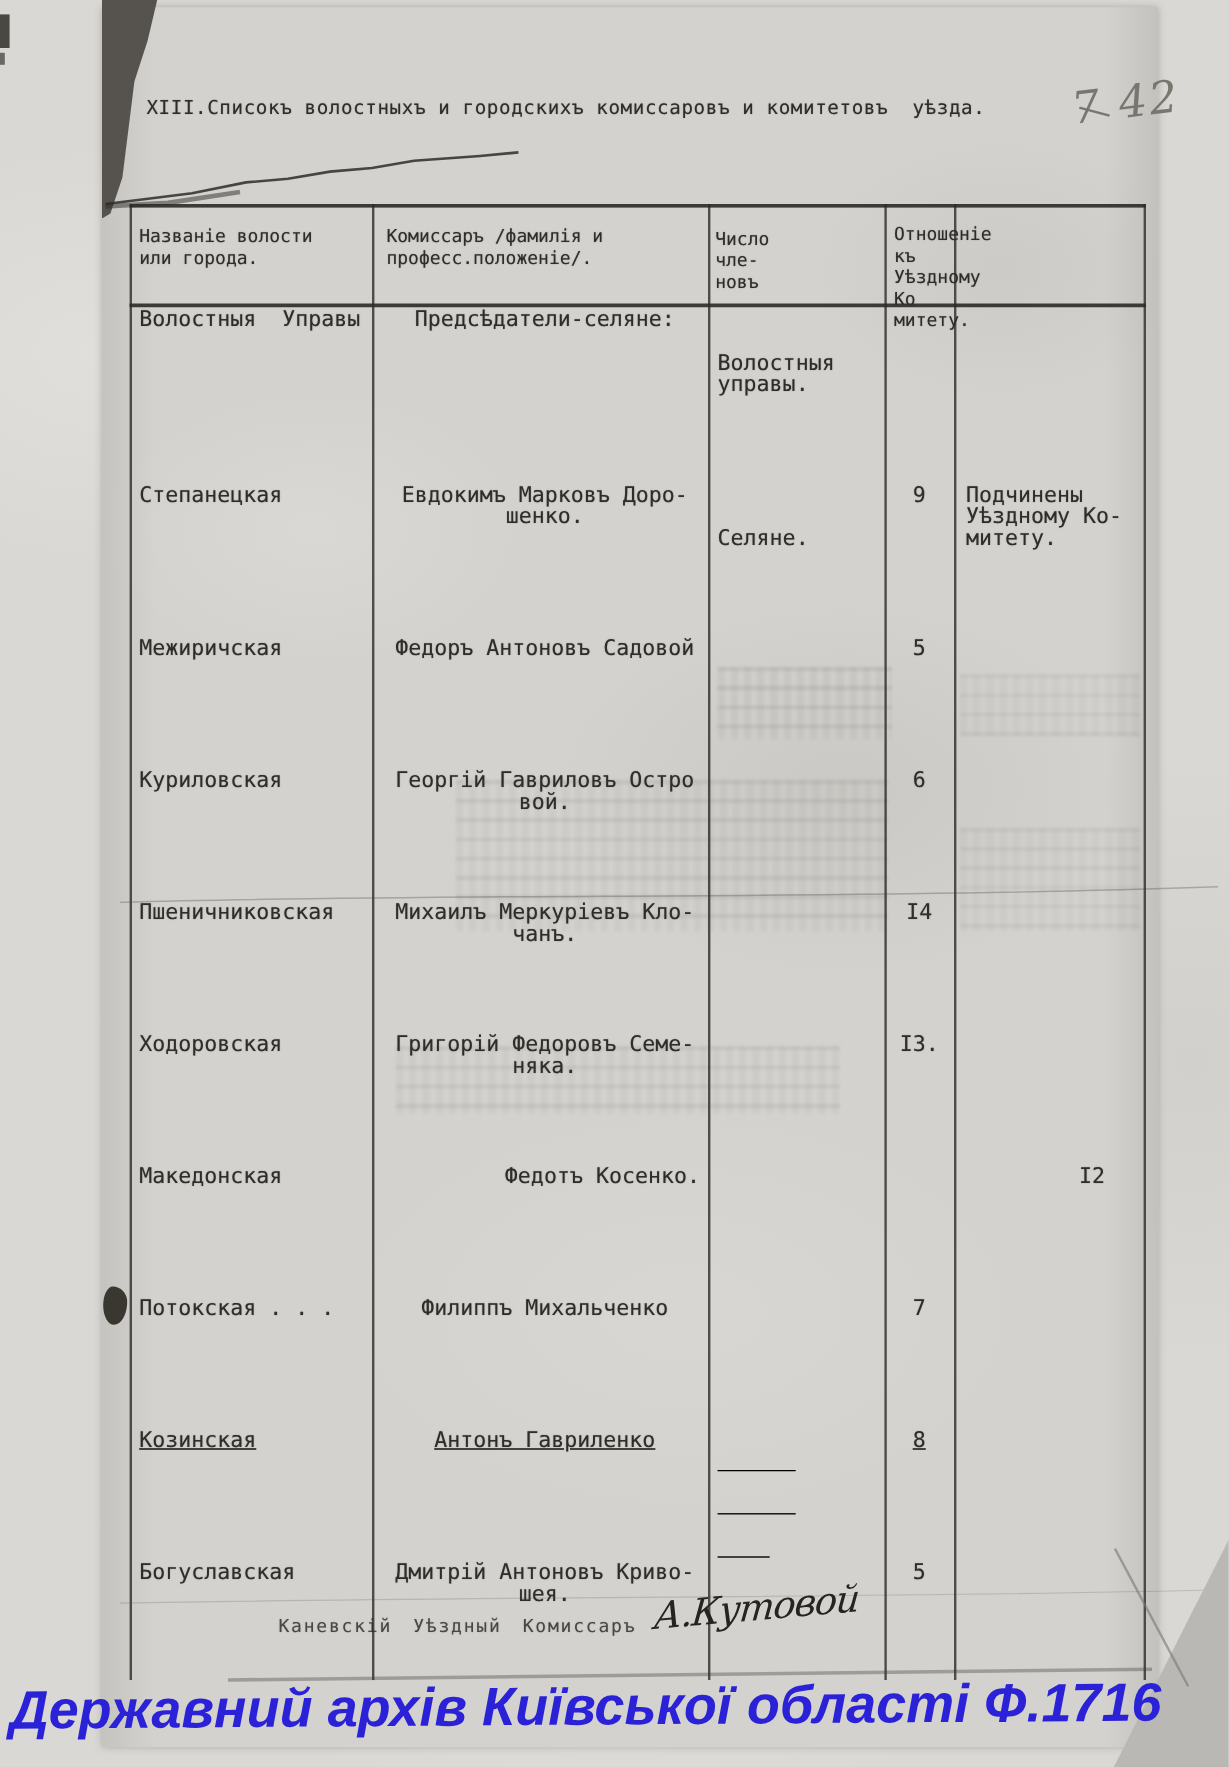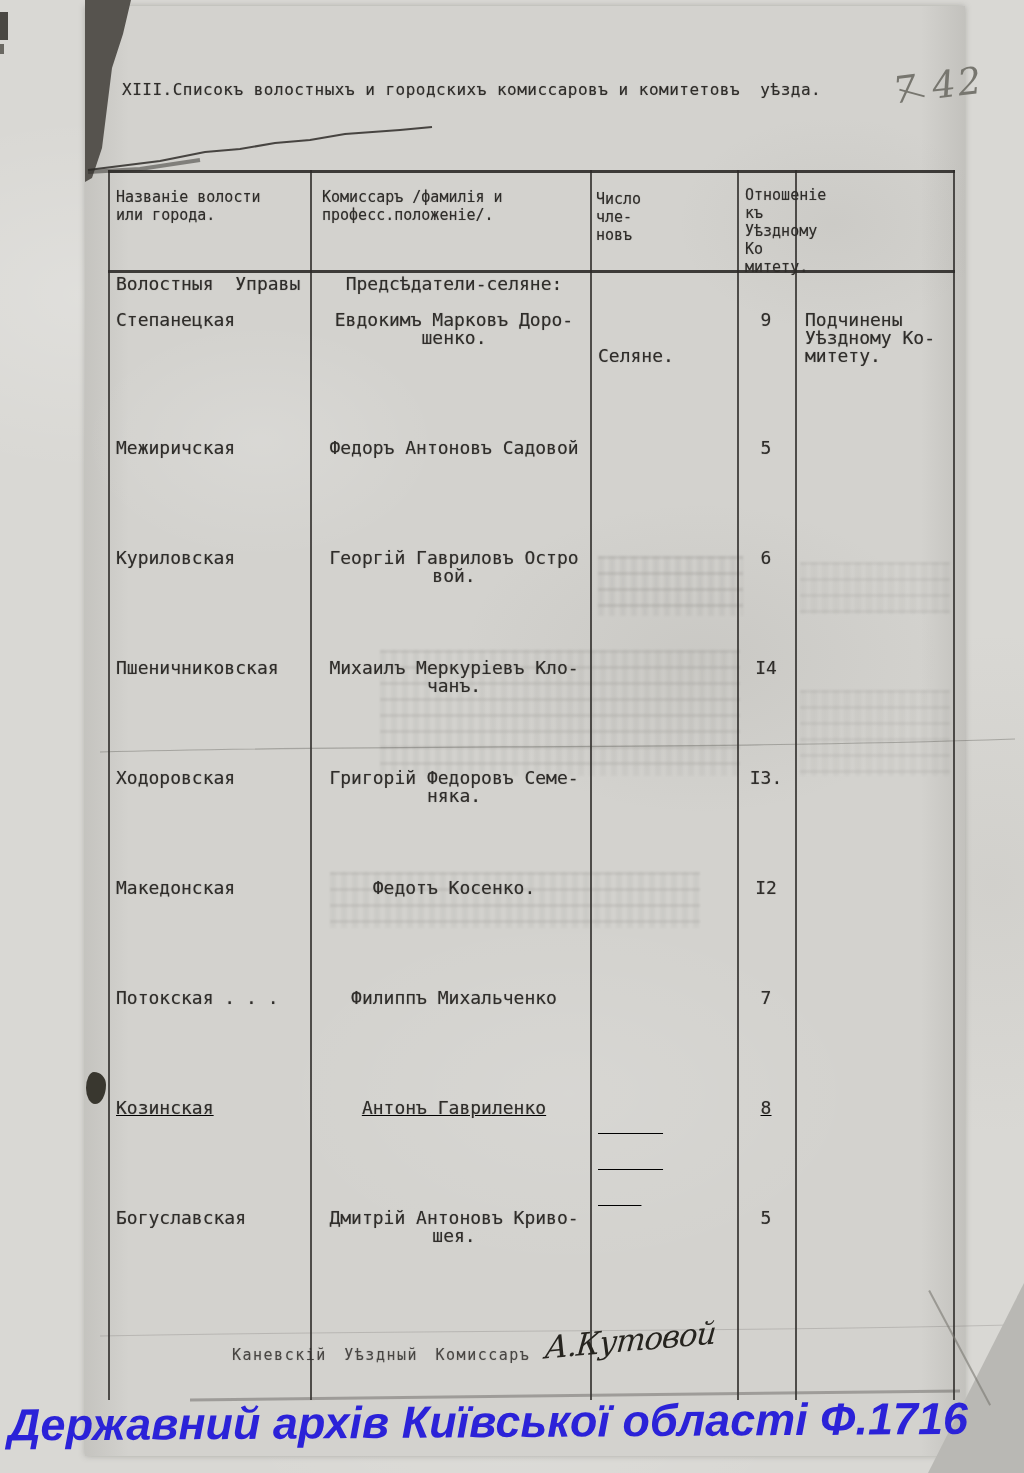--- a/index.html
+++ b/index.html
@@ -39,21 +39,21 @@
     clip-path:polygon(0 0,46px 0,38px 34px,27px 68px,22px 108px,17px 148px,7px 178px,0 182px);
     z-index:4;
   }
   .edge-mark-a{position:absolute;left:0;top:12px;width:8px;height:28px;background:#4a4843;z-index:4;}
   .edge-mark-b{position:absolute;left:0;top:44px;width:4px;height:10px;background:#6a6862;z-index:4;}
   
   .table-wrap{position:absolute;left:108px;top:170px;width:847px;height:1230px;z-index:3;}
   .vline{position:absolute;top:0;width:2px;height:100%;background:rgba(45,43,40,.8);}
   .topline{position:absolute;left:0;top:0;width:100%;height:3px;background:rgba(40,38,35,.88);}
   .grid5{display:grid;grid-template-columns:202px 280px 147px 58px 160px;}
-  .thead{height:103px;border-bottom:3px solid rgba(40,38,35,.88);box-sizing:border-box;}
+  .thead{height:86px;border-bottom:3px solid rgba(40,38,35,.88);box-sizing:border-box;}
   .thead .cell{font-size:15px;line-height:18px;white-space:pre-wrap;}
   .cell{white-space:pre-wrap;font-size:18px;line-height:18px;box-sizing:border-box;}
   .h1{padding:18px 4px 0 8px;}
   .h2{padding:18px 4px 0 12px;}
   .h3{padding:8px 2px 0 8px;}
   .h4{padding:20px 0 0 6px;}
   .h5{padding:16px 2px 0 8px;}
   .trow{display:grid;grid-template-columns:202px 280px 147px 58px 160px;}
   .c-name{padding:2px 4px 0 8px;}
   .c-comm{padding:2px 4px 0 12px;text-align:center;}
@@ -150,20 +150,25 @@
 новъ</div>
     <div class="cell typeink h5">Отношеніе къ
 Уѣздному Ко
 митету.</div>
   </div>
 
   <div id="tbody">
       <div class="trow" style="min-height: 36px;">
     <div class="cell typeink c-name">Волостныя  Управы</div>
     <div class="cell typeink c-comm">Предсѣдатели-селяне:</div>
+    <div class="cell typeink c-cte">
+      <span class="cte-main">Волостныя
+управы.</span>
+      <span class="faint"></span>
+    </div>
     <div class="cell typeink c-num"></div>
     <div class="cell typeink c-rel"></div>
   </div>
       <div class="trow" style="min-height: 52px;">
     <div class="cell typeink c-name">Степанецкая</div>
     <div class="cell typeink c-comm">Евдокимъ Марковъ Доро-
 шенко.</div>
     <div class="cell typeink c-cte">
       <span class="cte-main">Селяне.</span>
       <span class="faint"></span>
@@ -209,21 +214,21 @@
     <div class="cell typeink c-name">Ходоровская</div>
     <div class="cell typeink c-comm">Григорій Федоровъ Семе-
 няка.</div>
     <div class="cell typeink c-cte">
       <span class="cte-main"></span>
       <span class="faint"></span>
     </div>
     <div class="cell typeink c-num">I3.</div>
     <div class="cell typeink c-rel"></div>
   </div>
-      <div class="trow" style="min-height: 52px;">
+      <div class="trow" style="min-height: 52px; gap: 48px;">
     <div class="cell typeink c-name">Македонская</div>
     <div class="cell typeink c-comm">Федотъ Косенко.</div>
     <div class="cell typeink c-cte">
       <span class="cte-main"></span>
       <span class="faint"></span>
     </div>
     <div class="cell typeink c-num">I2</div>
     <div class="cell typeink c-rel"></div>
   </div>
       <div class="trow" style="min-height: 50px;">

